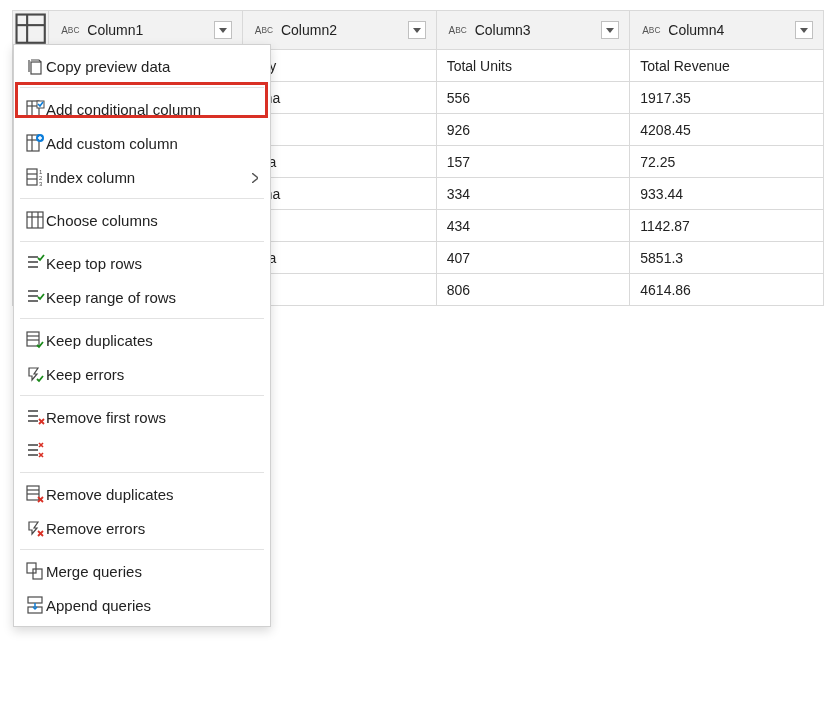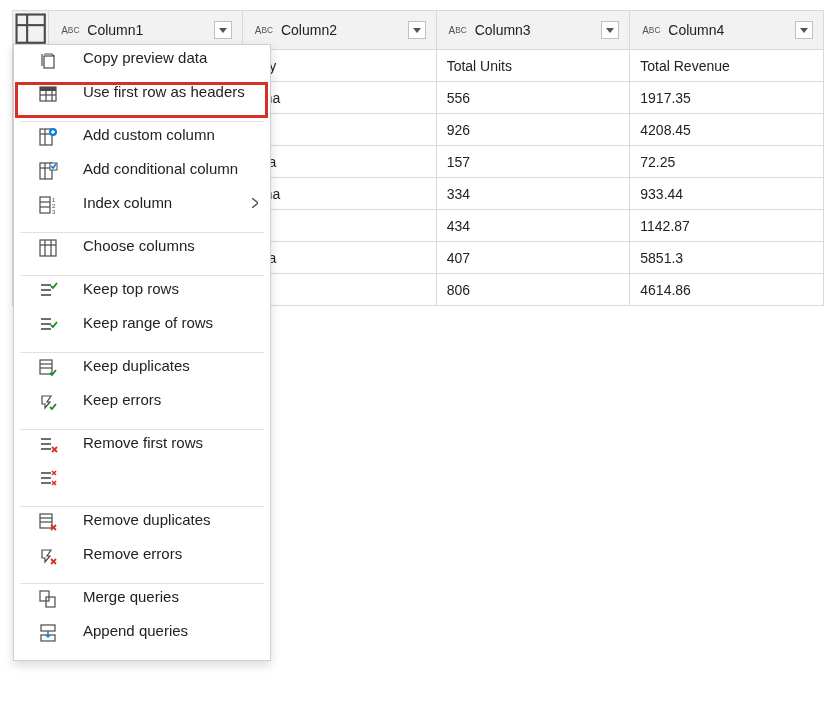--- a/index.html
+++ b/index.html
@@ -72,28 +72,27 @@
     left: 13px;
     top: 44px;
     width: 258px;
     background: #fff;
     border: 1px solid #d0d0d0;
     box-shadow: 0 4px 10px rgba(0,0,0,0.15);
     padding: 4px 0;
   }
   .menu-item {
     display: flex;
-    align-items: flex-start;
+    align-items: center;
     height: 34px;
     padding: 0 12px 0 10px;
-    gap: 24px;
+    gap: 0;
     cursor: default;
     position: relative;
     font-size: 15px;
-    margin-left: 13px;
   }
   .menu-icon {
     width: 22px; height: 22px;
     flex: 0 0 22px;
     display: inline-flex;
     align-items: center; justify-content: center;
   }
   .menu-icon svg { width: 20px; height: 20px; }
   .menu-sep {
     height: 1px;
@@ -252,65 +251,51 @@
           <g class="stroke-g">
             <rect x="6" y="6" width="10" height="12"></rect>
             <path d="M6 4 h8 a2 0 0 0 1 2 2"></path>
             <path d="M4 4 v12"></path>
           </g>
         </svg>
     </span>
     <span>Copy preview data</span>
   </div>
 
-  <div class="menu-item">
-    <span class="menu-icon">
-      <svg viewBox="0 0 20 20">
-          <g class="stroke-g">
-            <rect x="2" y="3" width="16" height="14"></rect>
-            <rect x="2" y="3" width="16" height="4" fill="#4a4a4a" stroke="none"></rect>
-            <line x1="2" y1="11" x2="18" y2="11"></line>
-            <line x1="8" y1="7" x2="8" y2="17"></line>
-            <line x1="14" y1="7" x2="14" y2="17"></line>
-          </g>
-        </svg>
-    </span>
-    <span>Use first row as headers</span>
-  </div>
 
   <div class="menu-sep"></div>
 
   <div class="menu-item">
     <span class="menu-icon">
       <svg viewBox="0 0 20 20">
           <g class="stroke-g">
             <rect x="2" y="2" width="12" height="16"></rect>
             <line x1="7" y1="2" x2="7" y2="18"></line>
             <line x1="2" y1="7" x2="14" y2="7"></line>
           </g>
-          <circle cx="15" cy="5" r="4" fill="#0b7dda"></circle>
-          <path d="M15 3 v4 M13 5 h4" stroke="#fff" stroke-width="1.4"></path>
-        </svg>
-    </span>
-    <span>Add custom column</span>
+          <rect x="12" y="2" width="7" height="7" fill="#fff" stroke="#4a4a4a"></rect>
+          <path d="M13 5 l2 2 l3 -4" stroke="#0b7dda" stroke-width="1.6" fill="none"></path>
+        </svg>
+    </span>
+    <span>Add conditional column</span>
   </div>
 
   <div class="menu-item">
     <span class="menu-icon">
       <svg viewBox="0 0 20 20">
           <g class="stroke-g">
             <rect x="2" y="2" width="12" height="16"></rect>
             <line x1="7" y1="2" x2="7" y2="18"></line>
             <line x1="2" y1="7" x2="14" y2="7"></line>
           </g>
-          <rect x="12" y="2" width="7" height="7" fill="#fff" stroke="#4a4a4a"></rect>
-          <path d="M13 5 l2 2 l3 -4" stroke="#0b7dda" stroke-width="1.6" fill="none"></path>
-        </svg>
-    </span>
-    <span>Add conditional column</span>
+          <circle cx="15" cy="5" r="4" fill="#0b7dda"></circle>
+          <path d="M15 3 v4 M13 5 h4" stroke="#fff" stroke-width="1.4"></path>
+        </svg>
+    </span>
+    <span>Add custom column</span>
   </div>
 
   <div class="menu-item">
     <span class="menu-icon">
       <svg viewBox="0 0 20 20">
           <g class="stroke-g">
             <rect x="2" y="2" width="10" height="16"></rect>
             <line x1="2" y1="7" x2="12" y2="7"></line>
             <line x1="2" y1="12" x2="12" y2="12"></line>
           </g>

